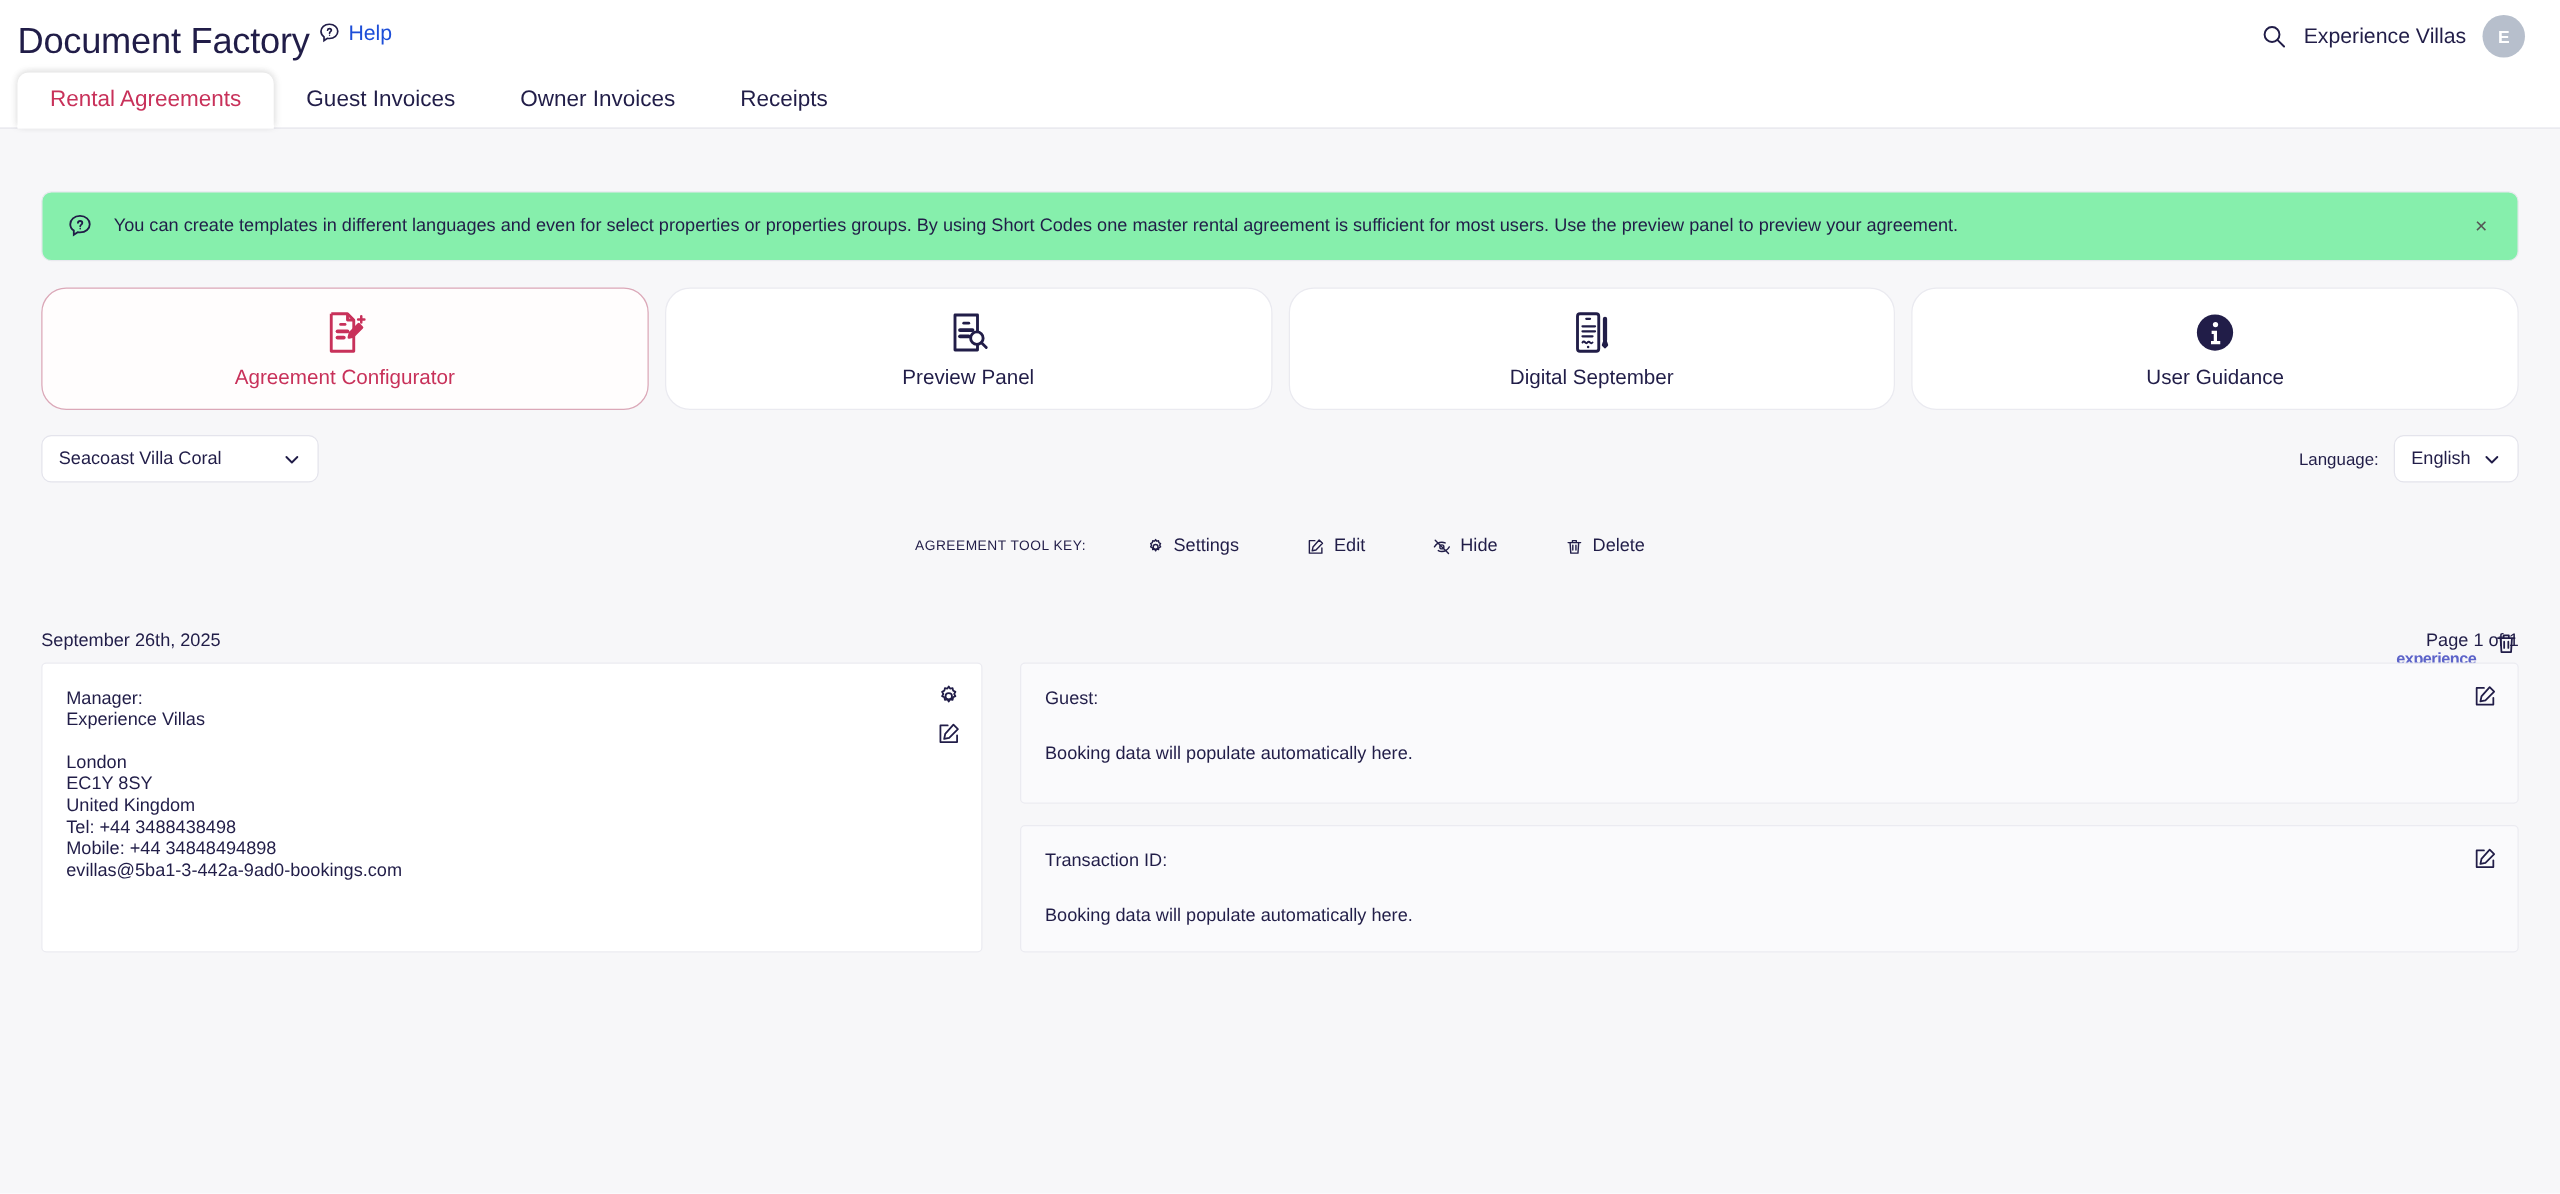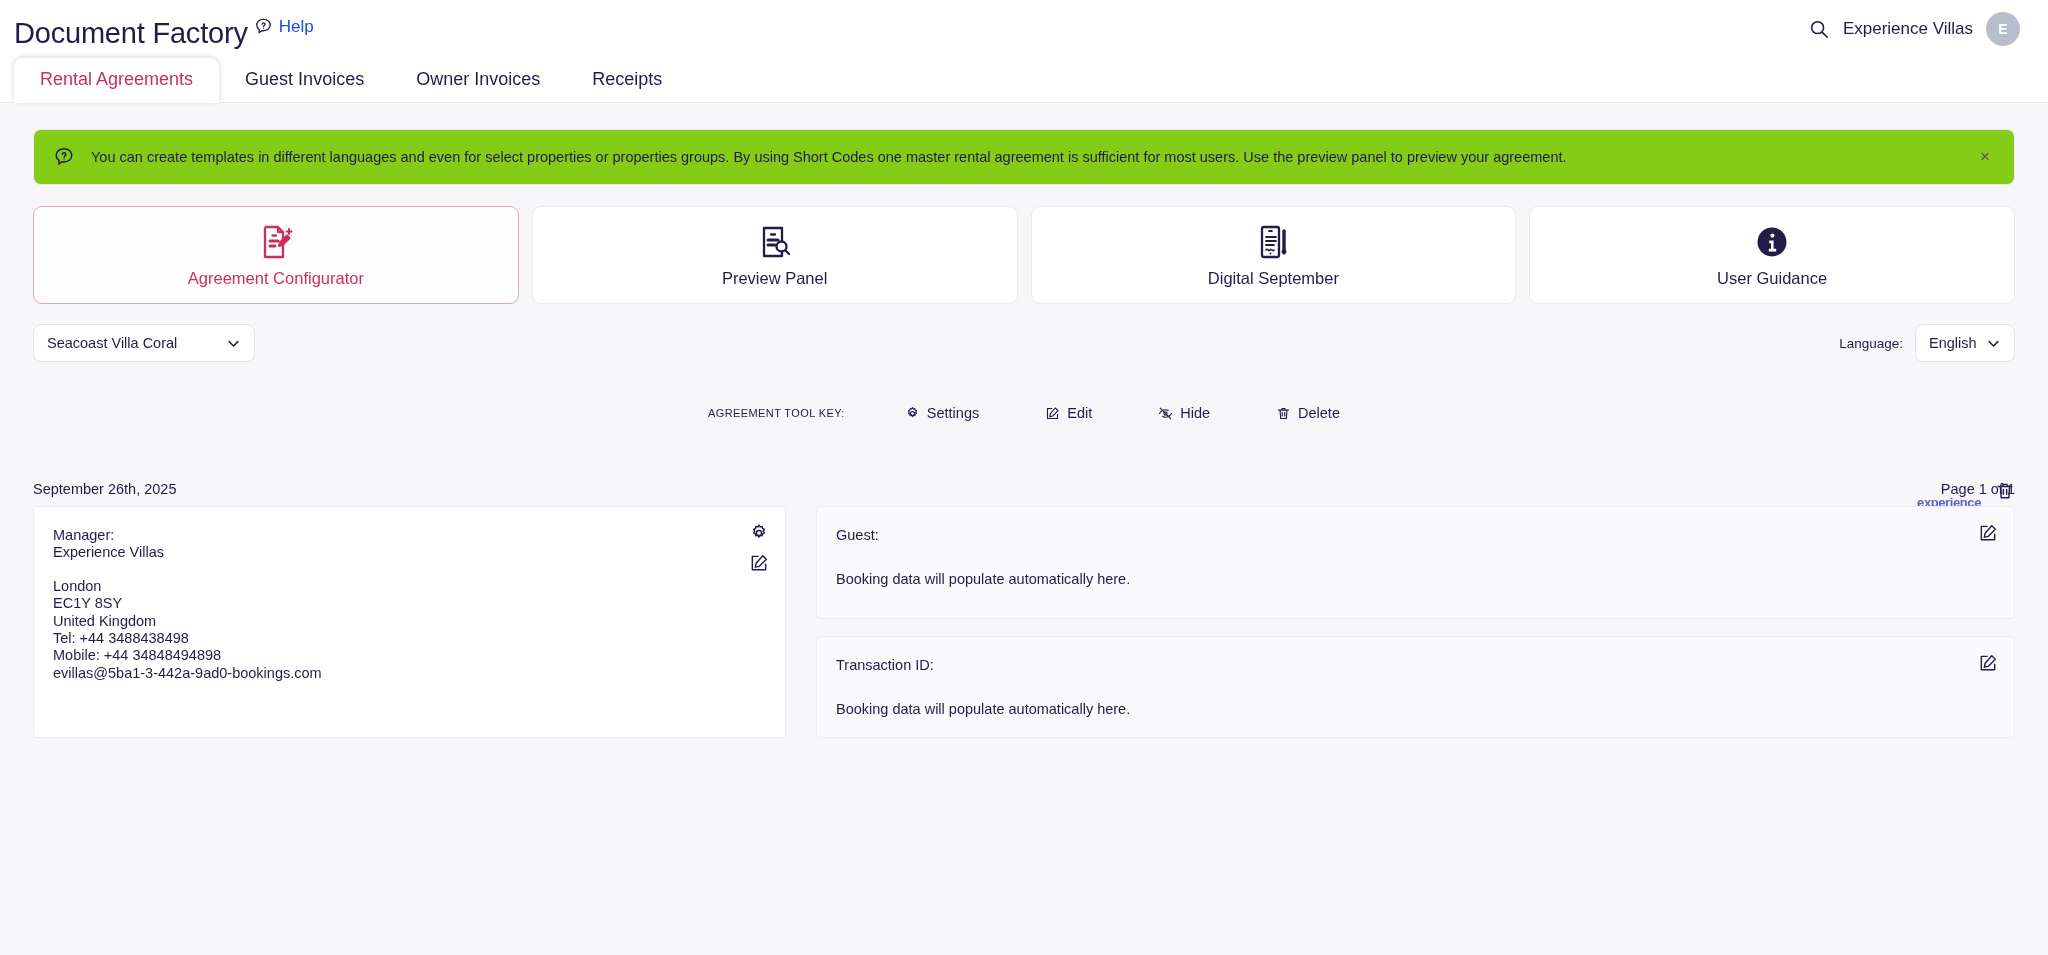--- a/index.html
+++ b/index.html
@@ -92,28 +92,29 @@
     background: #f7f7f9;
     border-top: 1px solid #e6e6ec;
     padding: 26px 33px 0 33px;
     height: calc(955px - 102px);
     position: relative;
     overflow: hidden;
   }
 
   
   .banner {
-    background: #84cc16;
+    background: #86efac;
     border: 1px solid #e9e9ef;
     border-radius: 8px;
     height: 56px;
     display: flex;
     align-items: center;
     padding: 0 18px 0 19px;
     gap: 16px;
+    margin-top: 24px;
   }
   .banner-icon { width: 22px; height: 22px; flex: 0 0 auto; }
   .banner-text { font-size: 14.5px; color: #211d48; line-height: 1.3; }
   .banner-close {
     margin-left: auto;
     width: 22px; height: 22px;
     display: flex; align-items: center; justify-content: center;
     color: #555; font-size: 17px; cursor: pointer;
     background: none; border: none; font-family: inherit;
   }
@@ -122,21 +123,21 @@
   .cards {
     display: flex;
     gap: 13px;
     margin-top: 21px;
   }
   .card {
     flex: 1 1 0;
     height: 98px;
     background: #ffffff;
     border: 1px solid #eaeaf0;
-    border-radius: 9px;
+    border-radius: 20px;
     display: flex;
     flex-direction: column;
     align-items: center;
     justify-content: center;
     gap: 7px;
     cursor: pointer;
   }
   .card.active {
     border-color: #dba8b8;
     background: #fffdfd;
@@ -168,21 +169,21 @@
   .chev { margin-left: auto; width: 15px; height: 15px; display: block; }
   .lang-group { margin-left: auto; display: flex; align-items: center; gap: 12px; }
   .lang-label { font-size: 13.5px; color: #211d48; }
 
   
   .toolkey-row {
     margin-top: 43px;
     display: flex;
     align-items: center;
     justify-content: center;
-    gap: 12px;
+    gap: 0;
   }
   .toolkey-label {
     font-size: 11px;
     letter-spacing: 0.4px;
     color: #211d48;
     margin-right: 48px;
     white-space: nowrap;
   }
   .toolkey-item {
     display: flex;

